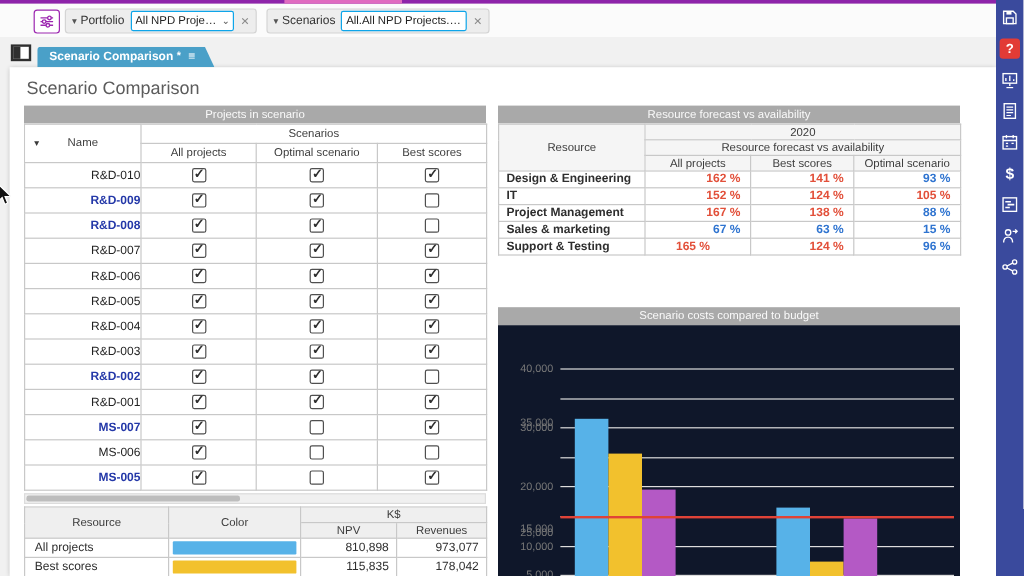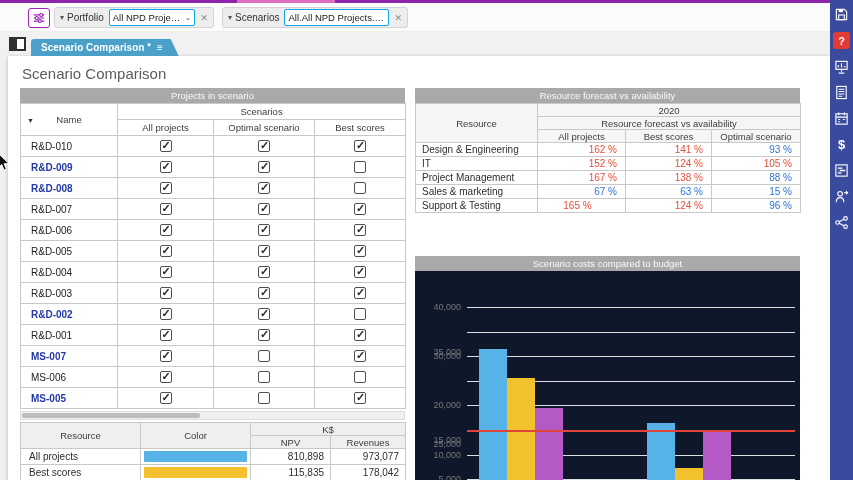--- a/index.html
+++ b/index.html
@@ -53,21 +53,21 @@
   .ph-chart   { left:415px; top:256px; width:385px; }
 
   table.grid { position:absolute; border-collapse:collapse; font-size:10px; color:#2e2e2e;
     background:#fff; table-layout:fixed; z-index:2; }
   .grid th, .grid td { border:1px solid #c8c8c8; font-weight:normal; overflow:hidden; white-space:nowrap; }
   .grid th { color:#3c3c3c; text-align:center; }
 
   
   .projects { left:20px; top:103px; width:385px; }
   .projects thead th { height:16px; background:#fff; font-size:9.5px; }
-  .projects td { height:21px; }
+  .projects td { height:21px;text-align:right; }
   .name-th { position:relative; }
   .sort { position:absolute; left:6px; top:50%; transform:translateY(-50%); font-size:7px; color:#3a3a3a; cursor:pointer; }
   .name-cell { padding-left:10px; text-align:left; color:#222; }
   .name-cell.link { color:#2438a8; font-weight:bold;margin-top:39px; }
   .check { width:12px; height:12px; border:1px solid #4f4f4f; border-radius:2px; margin:0 auto;
     position:relative; background:#fff; cursor:pointer; }
   .check.on::after { content:"✓"; position:absolute; left:1px; top:-2px; font-size:11px; font-weight:bold; color:#2e2e2e; line-height:12px; }
 
   
   .hscroll { position:absolute; left:20px; top:411px; width:385px; height:9px; background:#f0f0f0;
@@ -78,21 +78,21 @@
   .summary { left:20px; top:422px; width:385px; }
   .summary thead th { height:13px; background:#efefef; font-size:9.5px; }
   .summary td { height:16px; }
   .sname { padding-left:8px; text-align:left; }
   .num { text-align:right; padding-right:6px; }
   .swatch { margin:2px 3px; height:11px; border-radius:1px; }
 
   
   .resource { left:415px; top:103px; width:385px; }
   .resource thead th { height:13px; background:#f5f5f5; font-size:9.5px; }
-  .resource td { height:14px; }
+  .resource td { height:14px;font-weight:bold; }
   .rname { padding-left:6px; text-align:left; }
   .rval { text-align:right; padding-right:8px; }
 
   
   .chart { position:absolute; left:415px; top:271px; width:385px; height:209px; background:#0f172a; overflow:hidden; z-index:2; }
   .plot { position:absolute; left:0; top:0; right:0; bottom:0; }
   .gline { position:absolute; left:52px; width:328px; height:1px; background:#ddd; }
   .tick { position:absolute; left:2px; width:44px; text-align:right; font-size:9px; color:#777; }
   .bar { position:absolute; width:28px; }
   .budget { position:absolute; left:52px; width:328px; height:2px; z-index:3; }

